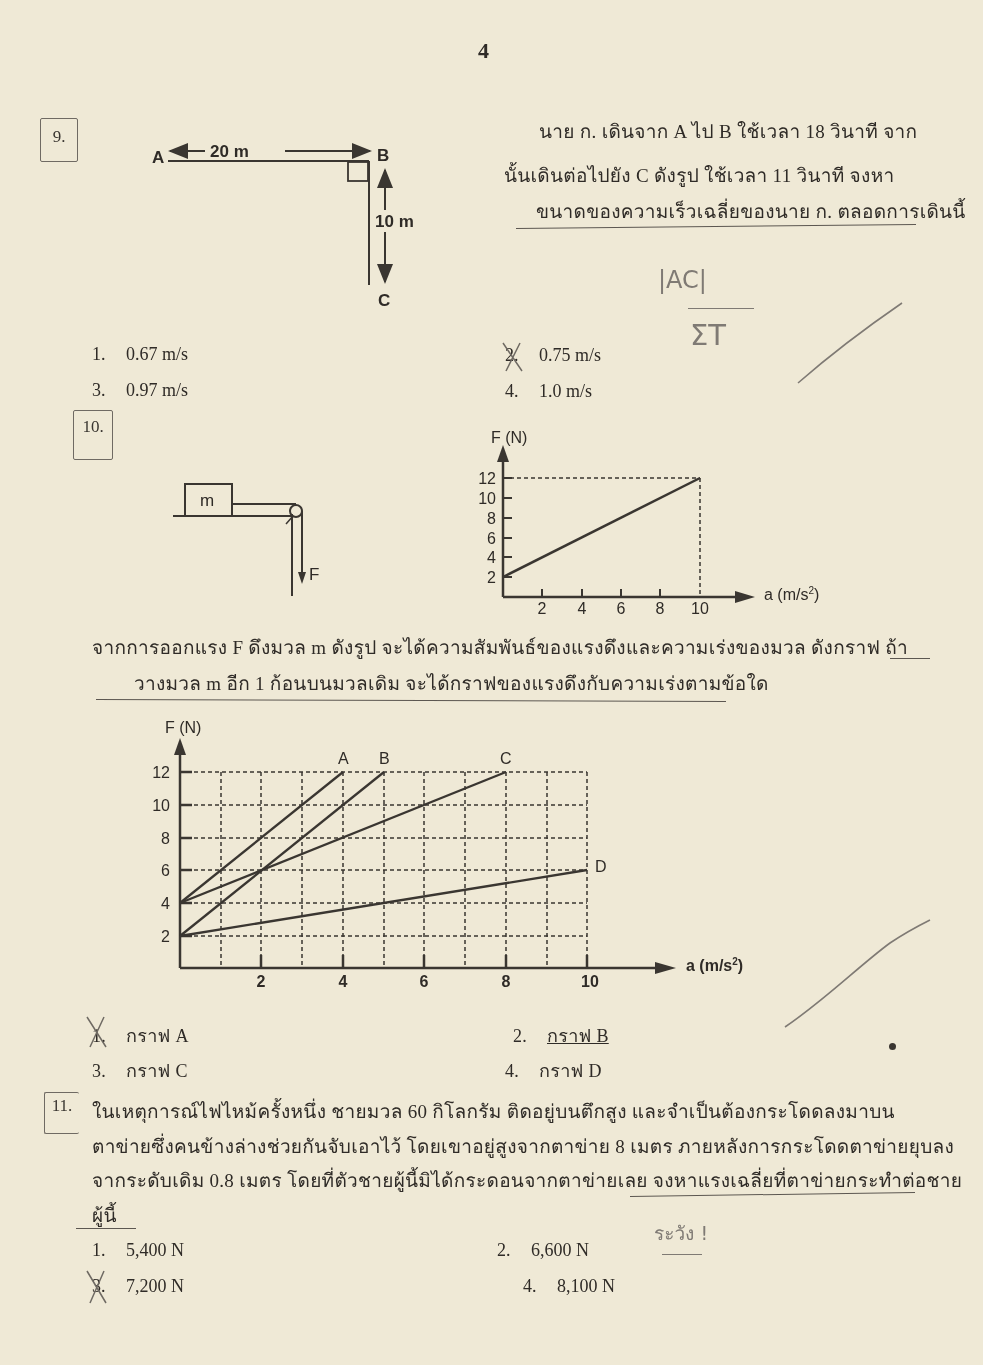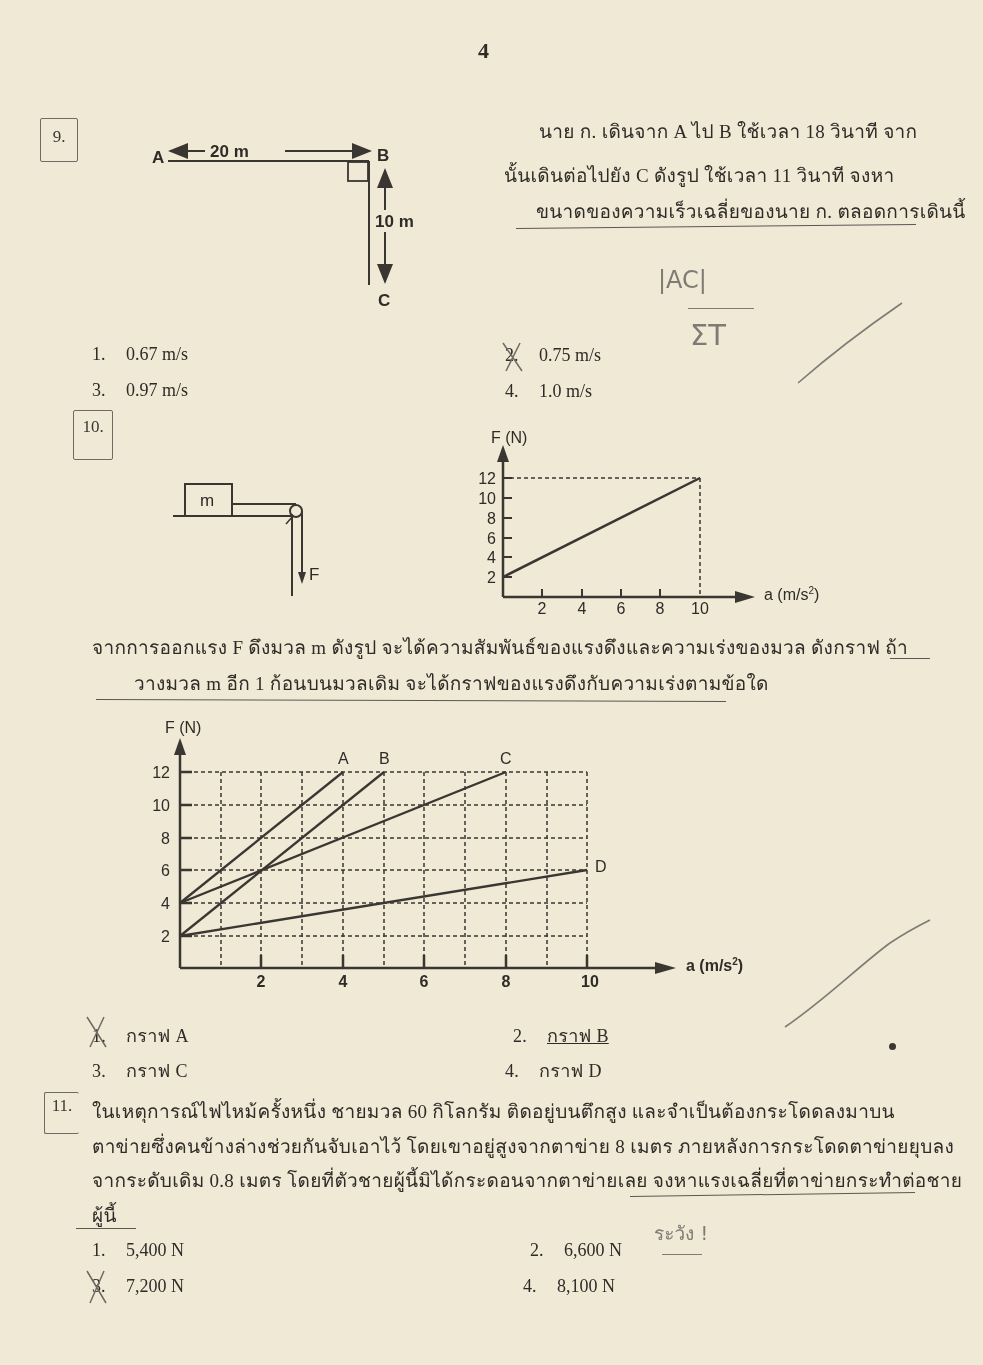--- a/index.html
+++ b/index.html
@@ -231,21 +231,21 @@
 <div class="abs thai" style="left:92px;top:1096px;">ในเหตุการณ์ไฟไหม้ครั้งหนึ่ง ชายมวล 60 กิโลกรัม ติดอยู่บนตึกสูง และจำเป็นต้องกระโดดลงมาบน</div>
 <div class="abs thai" style="left:92px;top:1131px;">ตาข่ายซึ่งคนข้างล่างช่วยกันจับเอาไว้ โดยเขาอยู่สูงจากตาข่าย 8 เมตร ภายหลังการกระโดดตาข่ายยุบลง</div>
 <div class="abs thai" style="left:92px;top:1165px;">จากระดับเดิม 0.8 เมตร โดยที่ตัวชายผู้นี้มิได้กระดอนจากตาข่ายเลย จงหาแรงเฉลี่ยที่ตาข่ายกระทำต่อชาย</div>
 <div class="abs thai" style="left:92px;top:1200px;">ผู้นี้</div>
 <div class="abs" style="left:630px;top:1194px;width:285px;border-top:1.5px solid #5c5751;transform:rotate(-0.8deg);"></div>
 <div class="abs" style="left:76px;top:1228px;width:60px;border-top:1.5px solid #5c5751;"></div>
 
 <div class="abs opt" style="left:92px;top:1240px;">
   <span class="n">1.</span><span>5,400  N</span>
 </div>
-<div class="abs opt" style="left:530px;top:1240px;">
+<div class="abs opt" style="left:497px;top:1240px;">
   <span class="n">2.</span><span>6,600  N</span>
 </div>
 <div class="abs pencil" style="left:654px;top:1218px;font-size:19px;">ระวัง !</div>
 <div class="abs" style="left:662px;top:1254px;width:40px;border-top:1.5px solid #7f7a74;"></div>
 
 <div class="abs opt" style="left:92px;top:1276px;">
   <span class="n">3.</span><span>7,200  N</span>
 </div>
 <svg class="abs" style="left:84px;top:1268px;" width="26" height="38">
   <path d="M3,3 L22,35 M20,3 L6,35" stroke="#6f6a63" stroke-width="1.5" fill="none"></path>

